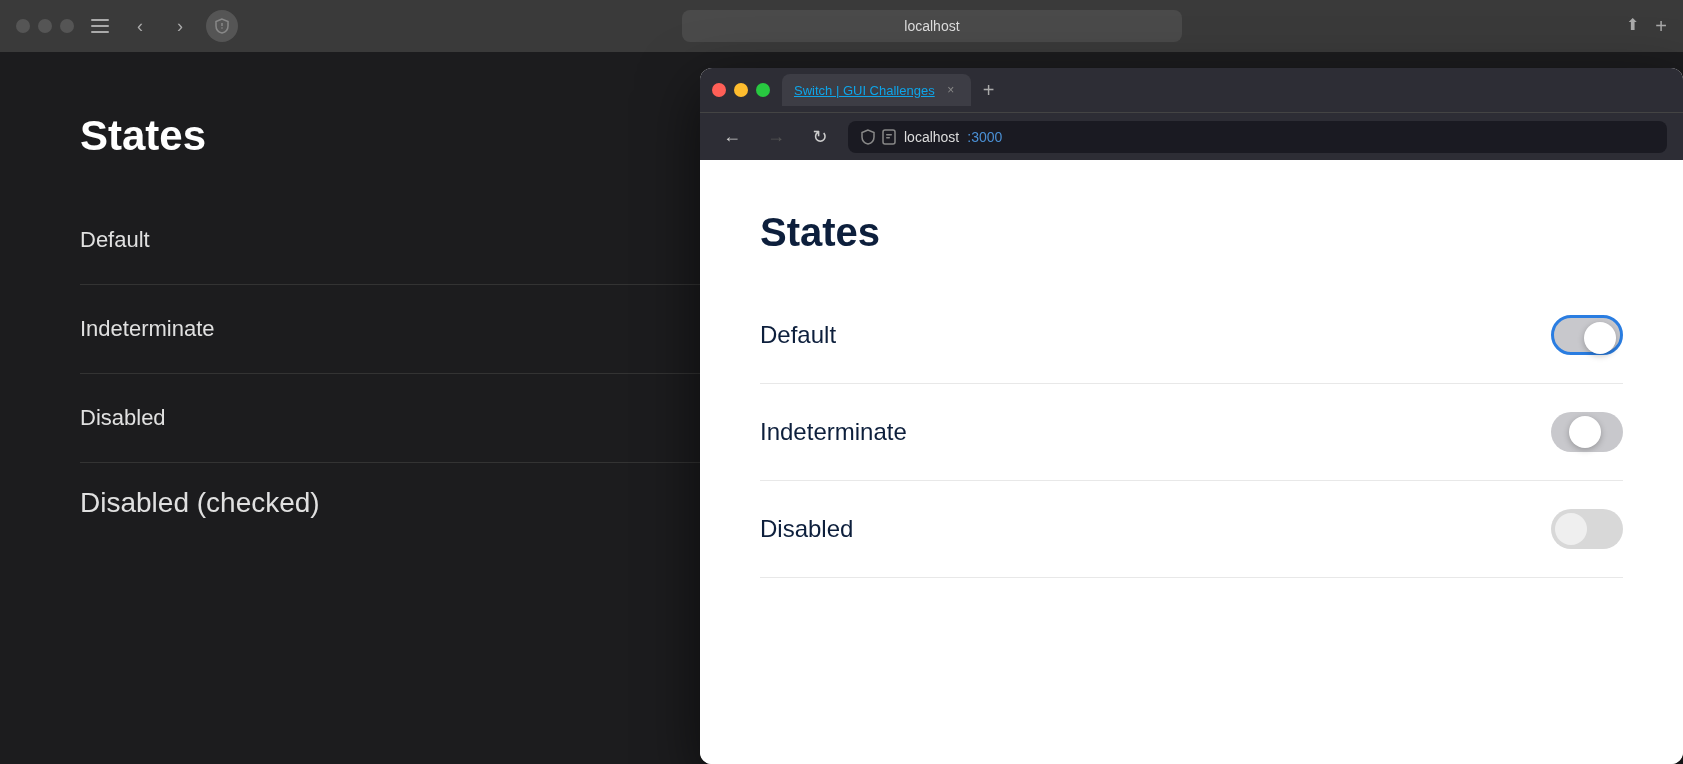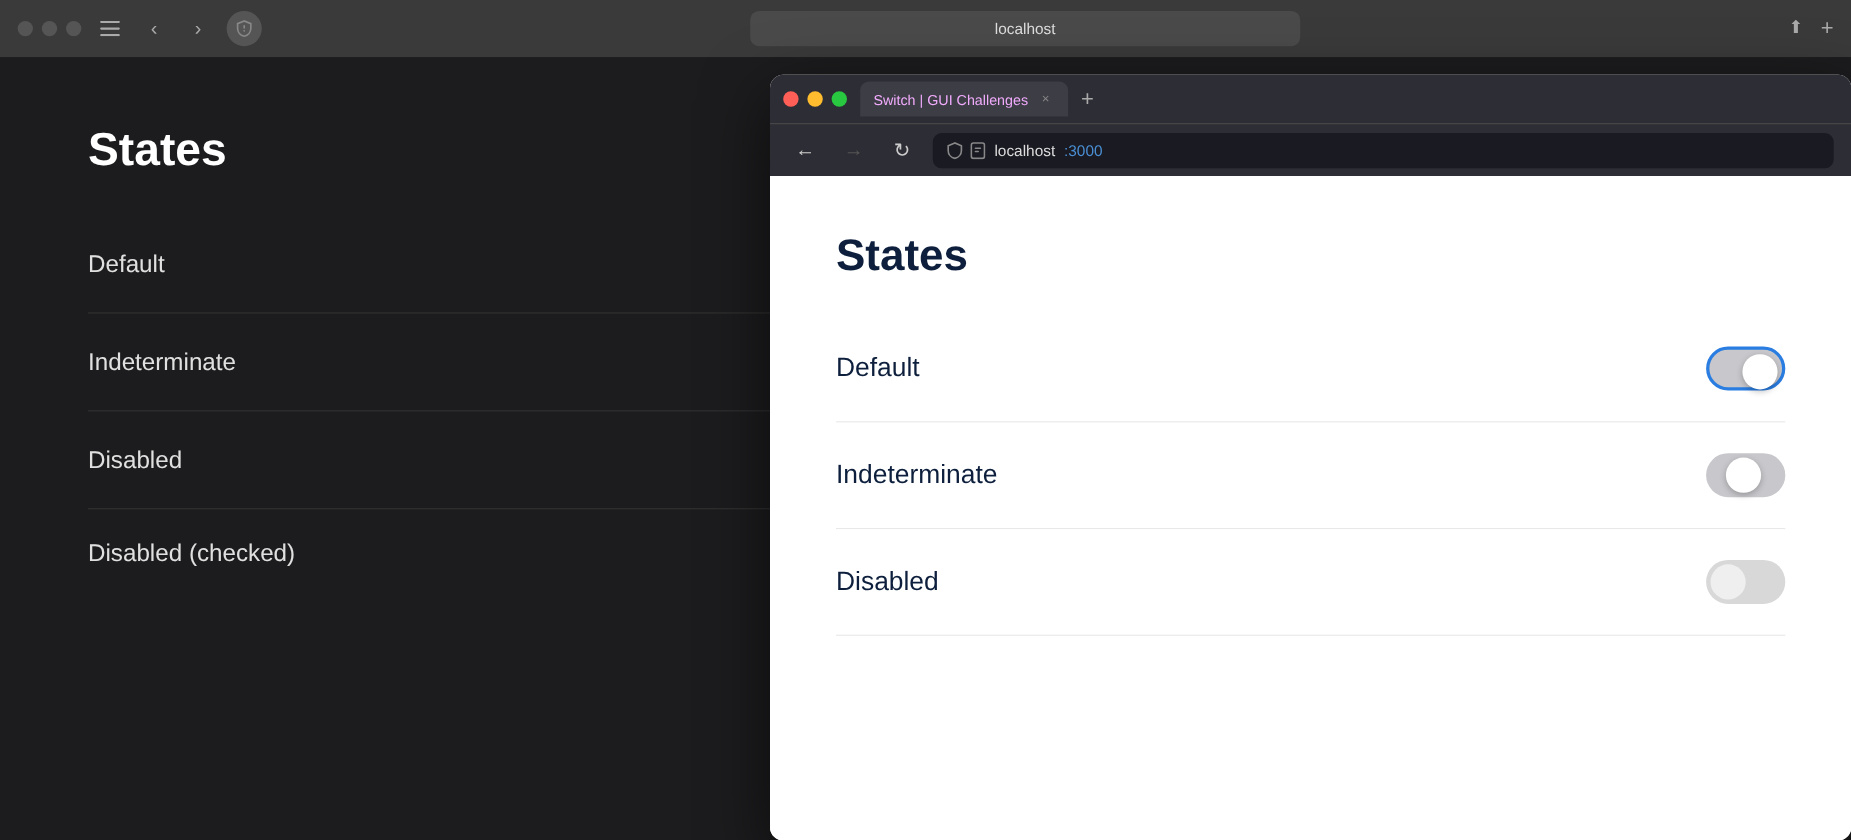--- a/index.html
+++ b/index.html
@@ -218,26 +218,27 @@
       border-radius: 8px 8px 0 0;
       display: flex;
       align-items: center;
       padding: 0 12px;
       gap: 8px;
       min-width: 180px;
       max-width: 240px;
       position: relative;
     }
     .popup-tab-title {
-      color: #f0abfc;
+      color: #0ea5e9;
       font-size: 13px;
       flex: 1;
       white-space: nowrap;
       overflow: hidden;
       text-overflow: ellipsis;
+      text-decoration: underline;
     }
     .popup-tab-close {
       color: #888;
       font-size: 12px;
       cursor: pointer;
       width: 16px; height: 16px;
       display: flex; align-items: center; justify-content: center;
       border-radius: 50%;
     }
     .tab-new-btn {
@@ -365,21 +366,21 @@
     .toggle-light-disabled {
       background: #d8d8d8;
     }
     .toggle-light-disabled .knob {
       left: 4px;
       background: #efefef;
       box-shadow: none;
     }
     .partial-label {
       color: #e0e0e0;
-      font-size: 22px;
+      font-size: 28px;
     }
     .toggle-green {
       width: 72px;
       height: 40px;
       border-radius: 20px;
       background: #4cd964;
       position: relative;
     }
     .toggle-green .knob {
       position: absolute;

